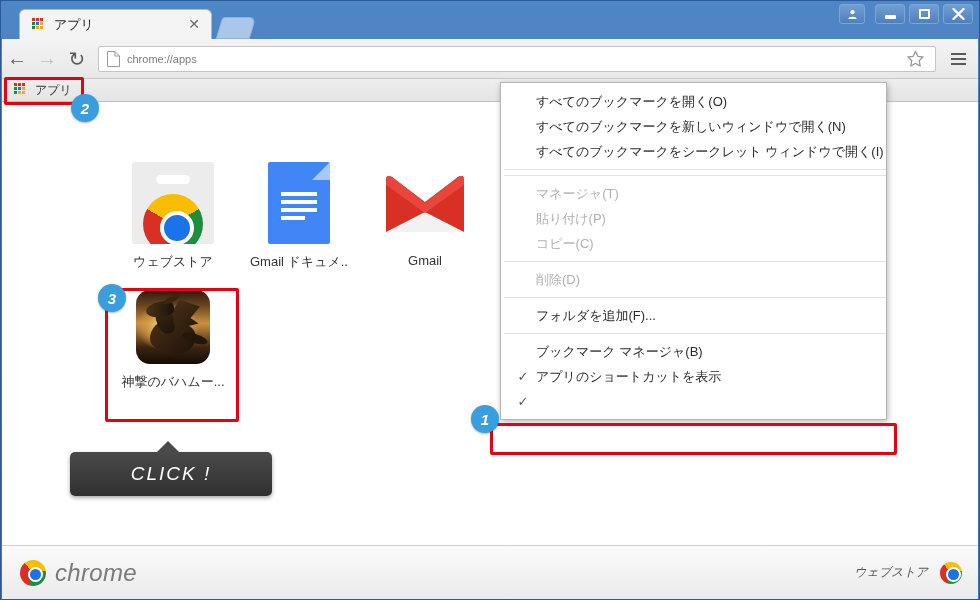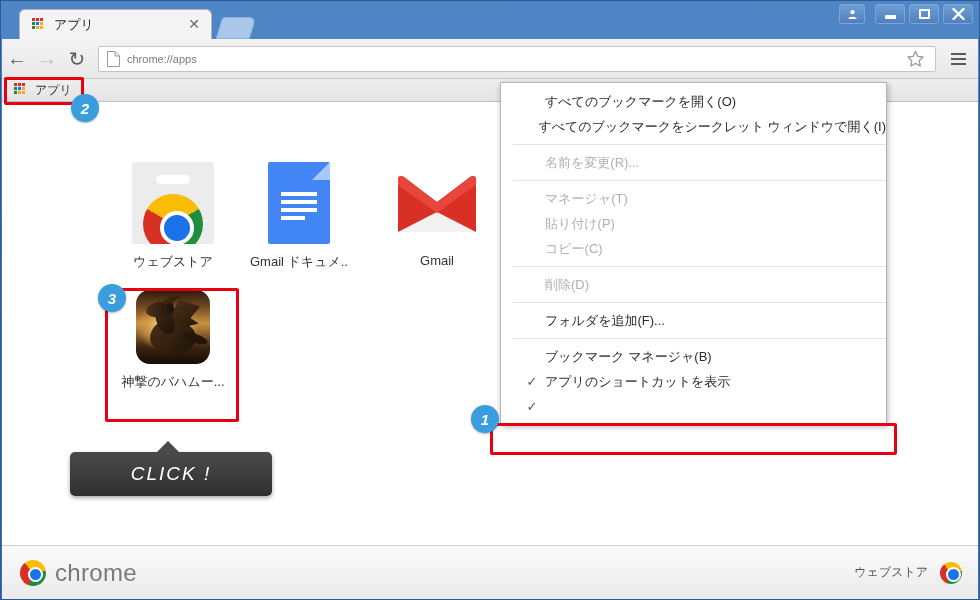--- a/index.html
+++ b/index.html
@@ -227,39 +227,39 @@
     content: ''; position: absolute; left: 86px; top: -11px;
     border-left: 12px solid transparent; border-right: 12px solid transparent;
     border-bottom: 12px solid #4a4a4a;
   }
 
   
   #ctxmenu {
     position: absolute; left: 499px; top: 81px; width: 387px;
     background: #fff; border: 1px solid #b4b4b4;
     box-shadow: 1px 2px 6px rgba(0,0,0,.28);
-    padding: 6px 0 5px 12px;
+    padding: 6px 0 5px 3px;
     z-index: 40;
   }
   .mi {
     height: 25px; display: flex; align-items: center;
     font-size: 13px; color: #2b2b2b; cursor: default;
     padding-left: 6px;
   }
   .mi.disabled { color: #b0b0b0; }
   .mi .check { width: 26px; text-align: center; font-size: 13px; color: #555; }
   .mi .mi-label { white-space: nowrap; }
   .mi-sep { height: 1px; background: #e2e2e2; margin: 5px 0; }
 
   
   #bottombar {
     position: absolute; left: 1px; top: 544px; width: 976px; height: 54px;
     background: linear-gradient(to bottom, #fbfbfb, #eaeaea);
     border-top: 1px solid #cfcfcf;
-    display: flex; align-items: center;
+    display: flex; align-items: center; font-style: italic;
   }
   #bb-logo { display:flex; align-items:center; margin-left: 18px; }
   #bb-wordmark { font-size: 24px; color: #7a7a7a; margin-left: 9px; letter-spacing: .3px; }
   #bb-right { margin-left: auto; display: flex; align-items: center; margin-right: 16px; }
   #bb-ws-label { font-size: 12px; color: #555; margin-right: 12px; }
   .chrome-mini {
     width: 26px; height: 26px; border-radius: 50%; position: relative; overflow:hidden;
     background: conic-gradient(from 200deg, #d93025 0deg 120deg, #fbbc04 120deg 240deg, #1e8e3e 240deg 360deg);
   }
   .chrome-mini::after {
@@ -363,21 +363,21 @@
                 <i></i>
                 <i></i>
                 <i></i>
                 <i></i>
               </div>
           </div>
         </div>
         <div class="app-label">Gmail ドキュメ..</div>
       </div>
 
-      <div class="app-tile" style="left:264px; top:0;">
+      <div class="app-tile" style="left:252px; top:0;">
         <div class="app-art">
           <svg class="gmail" viewBox="0 0 82 62">
             <path d="M4 60 L4 10 L41 38 L78 10 L78 60 Z" fill="#f2f2f2"></path>
             <path d="M2 60 L2 8 Q2 2 8 5 L41 30 L41 40 Z" fill="#d93025"></path>
             <path d="M80 60 L80 8 Q80 2 74 5 L41 30 L41 40 Z" fill="#d93025"></path>
             <path d="M2 8 Q2 2 8 5 L41 31 L74 5 Q80 2 80 8 L80 13 L41 41 L2 13 Z" fill="#e8453c"></path>
           </svg>
         </div>
         <div class="app-label">Gmail</div>
       </div>
@@ -401,29 +401,29 @@
   </div>
 
   <div id="ctxmenu">
 
     <div class="mi">
       <span class="check"></span>
       <span class="mi-label">すべてのブックマークを開く(O)</span>
     </div>
     <div class="mi">
       <span class="check"></span>
+      <span class="mi-label">すべてのブックマークを新しいウィンドウで開く(N)</span>
+    </div>
+    <div class="mi">
+      <span class="check"></span>
       <span class="mi-label">すべてのブックマークをシークレット ウィンドウで開く(I)</span>
     </div>
 
     <div class="mi-sep"></div>
 
-    <div class="mi disabled">
-      <span class="check"></span>
-      <span class="mi-label">名前を変更(R)...</span>
-    </div>
 
     <div class="mi-sep"></div>
 
     <div class="mi disabled">
       <span class="check"></span>
       <span class="mi-label">マネージャ(T)</span>
     </div>
     <div class="mi disabled">
       <span class="check"></span>
       <span class="mi-label">貼り付け(P)</span>

